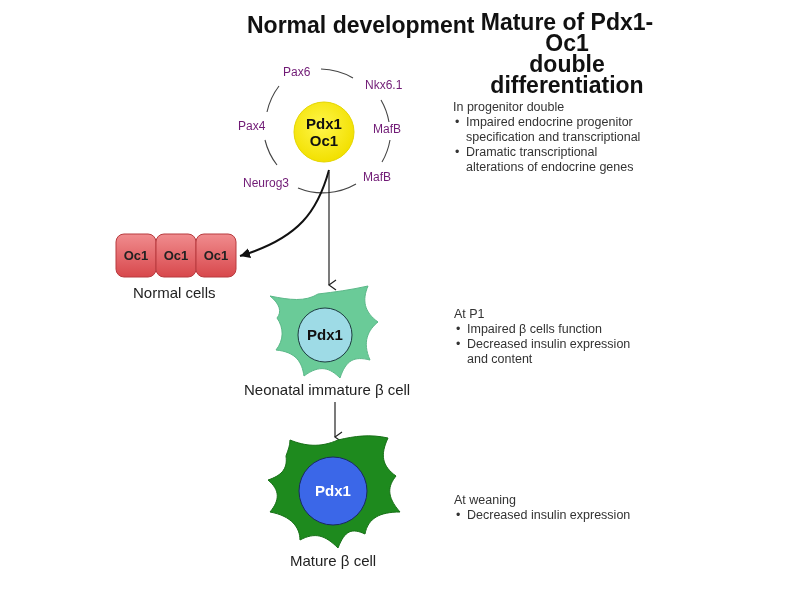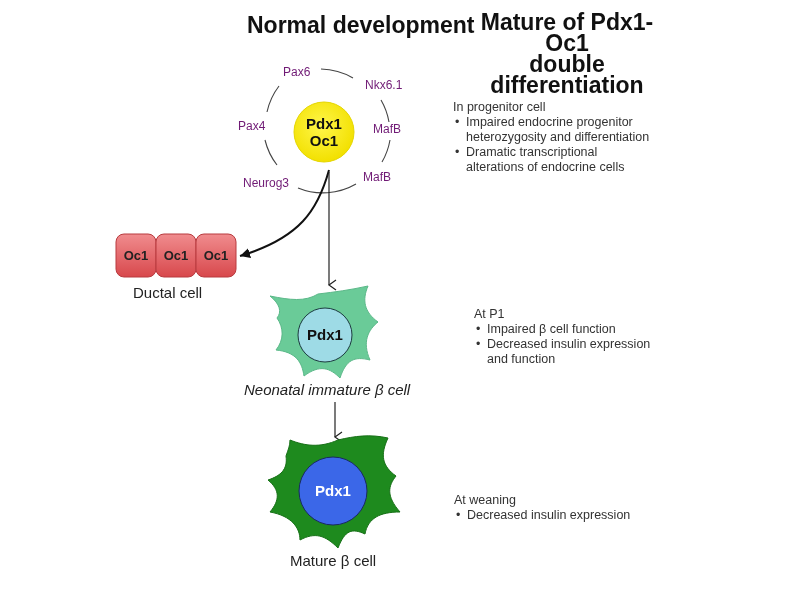--- a/index.html
+++ b/index.html
@@ -90,51 +90,51 @@
 <div class="abs gene" style="left:373px; top:122px;">MafB</div>
 <div class="abs gene" style="left:363px; top:170px;">MafB</div>
 <div class="abs gene" style="left:243px; top:176px;">Neurog3</div>
 <div class="abs gene" style="left:238px; top:119px;">Pax4</div>
 
 <div class="abs" style="left:116px; top:248px; width:120px; display:flex; font-weight:bold; font-size:13px; color:#222;">
   <span style="width:40px; text-align:center;">Oc1</span>
   <span style="width:40px; text-align:center;">Oc1</span>
   <span style="width:40px; text-align:center;">Oc1</span>
 </div>
-<div class="abs cell-label" style="left:133px; top:284px;">Ductal cell</div>
+<div class="abs cell-label" style="left:133px; top:284px;">Normal cells</div>
 
 <div class="abs" style="left:298px; top:326px; width:54px; text-align:center; font-weight:bold; font-size:15px; color:#111;">Pdx1</div>
-<div class="abs cell-label" style="left:244px; top:381px;font-style:italic;">Neonatal immature β cell</div>
+<div class="abs cell-label" style="left:244px; top:381px;">Neonatal immature β cell</div>
 
 <div class="abs" style="left:300px; top:482px; width:66px; text-align:center; font-weight:bold; font-size:15px; color:#ffffff;">Pdx1</div>
 <div class="abs cell-label" style="left:290px; top:552px;">Mature β cell</div>
 
 <div class="abs fx" style="left:453px; top:100px; width:230px;">
-  <div>In progenitor cell</div>
+  <div>In progenitor double</div>
   <ul>
     <li>
       <div>Impaired endocrine progenitor</div>
-      <div>heterozygosity and differentiation</div>
+      <div>specification and transcriptional</div>
     </li>
     <li>
       <div>Dramatic transcriptional</div>
-      <div>alterations of endocrine cells</div>
+      <div>alterations of endocrine genes</div>
     </li>
   </ul>
 </div>
 
-<div class="abs fx" style="left:454px; top:307px; width:230px;margin-left:20px;">
+<div class="abs fx" style="left:454px; top:307px; width:230px;">
   <div>At P1</div>
   <ul>
     <li>
-      <div>Impaired β cell function</div>
+      <div>Impaired β cells function</div>
     </li>
     <li>
       <div>Decreased insulin expression</div>
-      <div>and function</div>
+      <div>and content</div>
     </li>
   </ul>
 </div>
 
 <div class="abs fx" style="left:454px; top:493px; width:230px;">
   <div>At weaning</div>
   <ul>
     <li>
       <div>Decreased insulin expression</div>
     </li>

